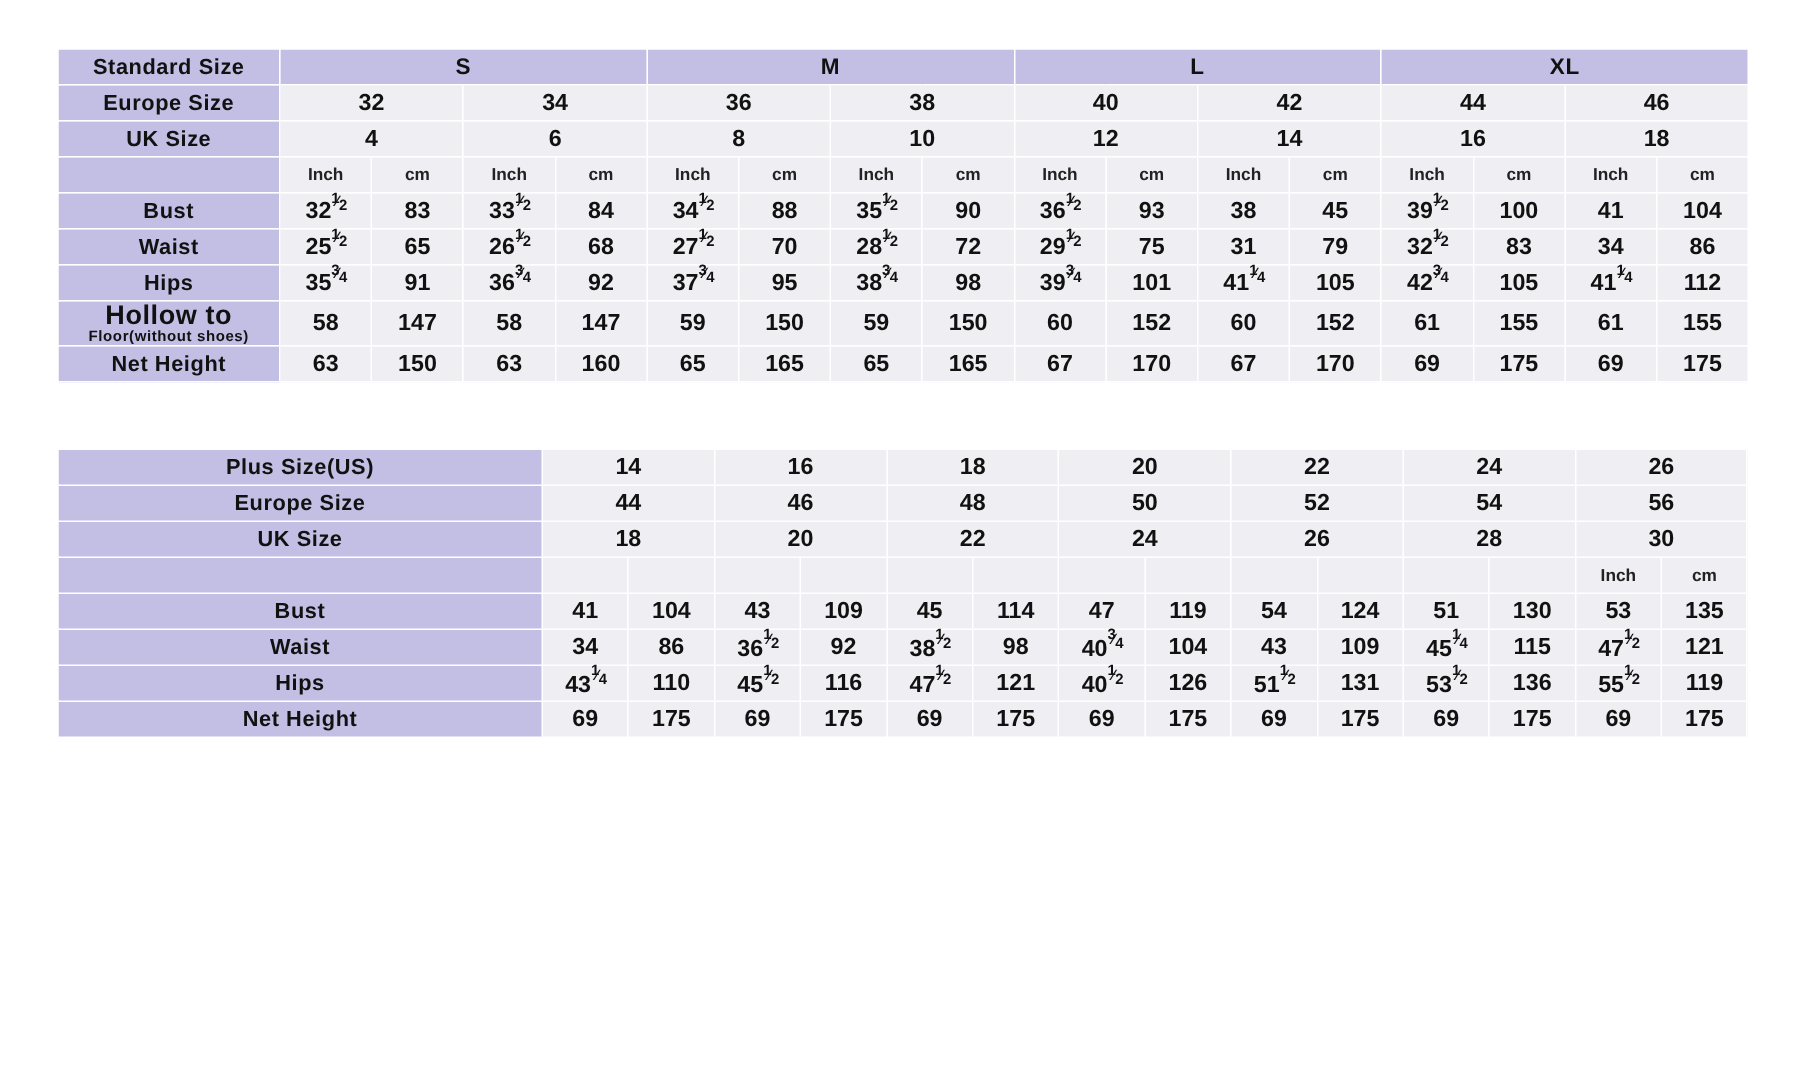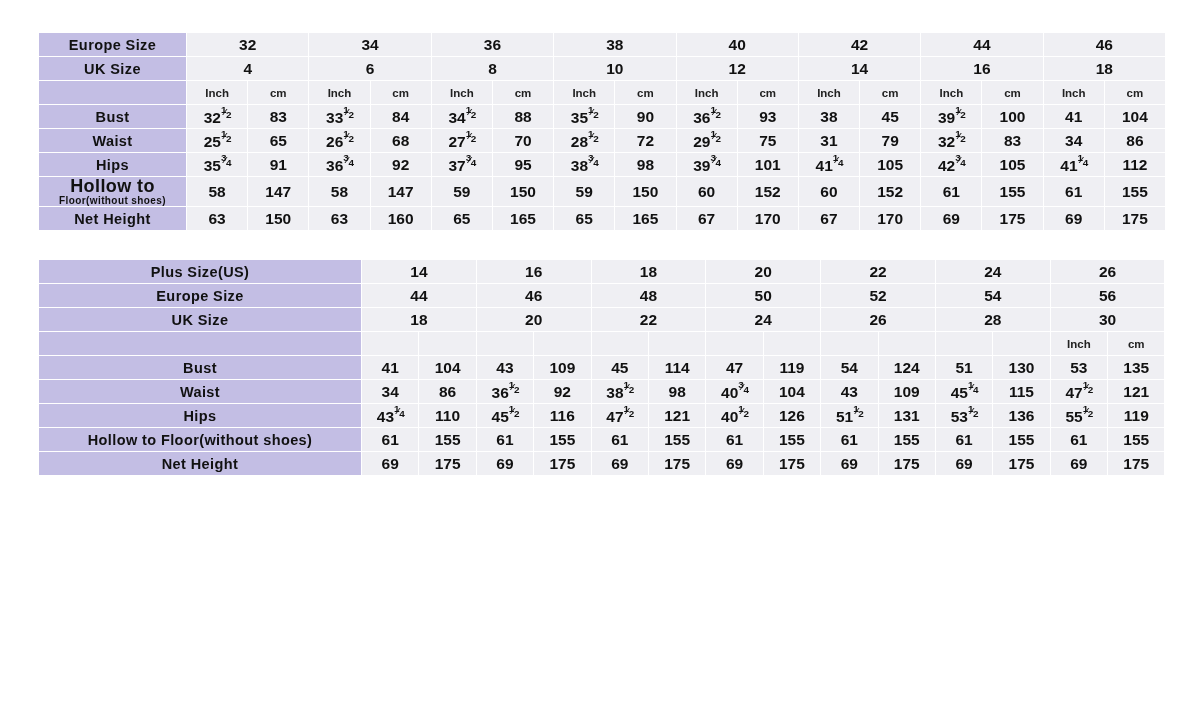--- a/index.html
+++ b/index.html
@@ -85,34 +85,41 @@
     left: 0.3em;
     font-size: 0.64em;
   }
   .frac .d {
     position: absolute;
     top: 0.2em;
     left: 0.52em;
     font-size: 0.64em;
   }
   #table2 {
-    margin-top: 28px;
+    margin-top: 44px;
   }
 </style>
 </head>
 <body>
 
 <div class="page">
 
   <table id="table1">
     <colgroup>
       <col style="width:148px">
       <col span="16" style="width:61.2px">
     </colgroup>
     <tbody>
+      <tr>
+        <td class="hdr rowlbl">Standard Size</td>
+        <td class="hdr grp" colspan="4">S</td>
+        <td class="hdr grp" colspan="4">M</td>
+        <td class="hdr grp" colspan="4">L</td>
+        <td class="hdr grp" colspan="4">XL</td>
+      </tr>
       <tr>
         <td class="hdr rowlbl">Europe Size</td>
         <td class="val" colspan="2">32</td>
         <td class="val" colspan="2">34</td>
         <td class="val" colspan="2">36</td>
         <td class="val" colspan="2">38</td>
         <td class="val" colspan="2">40</td>
         <td class="val" colspan="2">42</td>
         <td class="val" colspan="2">44</td>
         <td class="val" colspan="2">46</td>
@@ -345,37 +352,20 @@
           <td class="val">121</td>
           <td class="val">40<span class="frac"><span class="n">1</span><span class="s">⁄</span><span class="d">2</span></span></td>
           <td class="val">126</td>
           <td class="val">51<span class="frac"><span class="n">1</span><span class="s">⁄</span><span class="d">2</span></span></td>
           <td class="val">131</td>
           <td class="val">53<span class="frac"><span class="n">1</span><span class="s">⁄</span><span class="d">2</span></span></td>
           <td class="val">136</td>
           <td class="val">55<span class="frac"><span class="n">1</span><span class="s">⁄</span><span class="d">2</span></span></td>
           <td class="val">119</td>
         </tr>
-      <tr id="plus-row-3">
-          <td class="hdr rowlbl">Hollow to Floor(without shoes)</td>
-          <td class="val">61</td>
-          <td class="val">155</td>
-          <td class="val">61</td>
-          <td class="val">155</td>
-          <td class="val">61</td>
-          <td class="val">155</td>
-          <td class="val">61</td>
-          <td class="val">155</td>
-          <td class="val">61</td>
-          <td class="val">155</td>
-          <td class="val">61</td>
-          <td class="val">155</td>
-          <td class="val">61</td>
-          <td class="val">155</td>
-        </tr>
       <tr id="plus-row-4">
           <td class="hdr rowlbl">Net Height</td>
           <td class="val">69</td>
           <td class="val">175</td>
           <td class="val">69</td>
           <td class="val">175</td>
           <td class="val">69</td>
           <td class="val">175</td>
           <td class="val">69</td>
           <td class="val">175</td>

